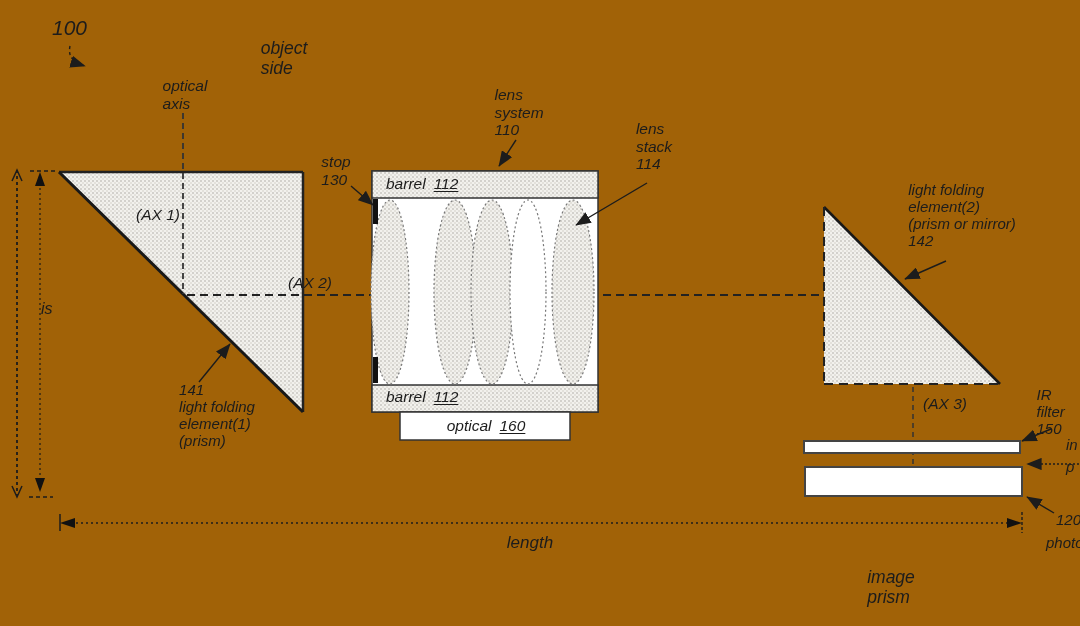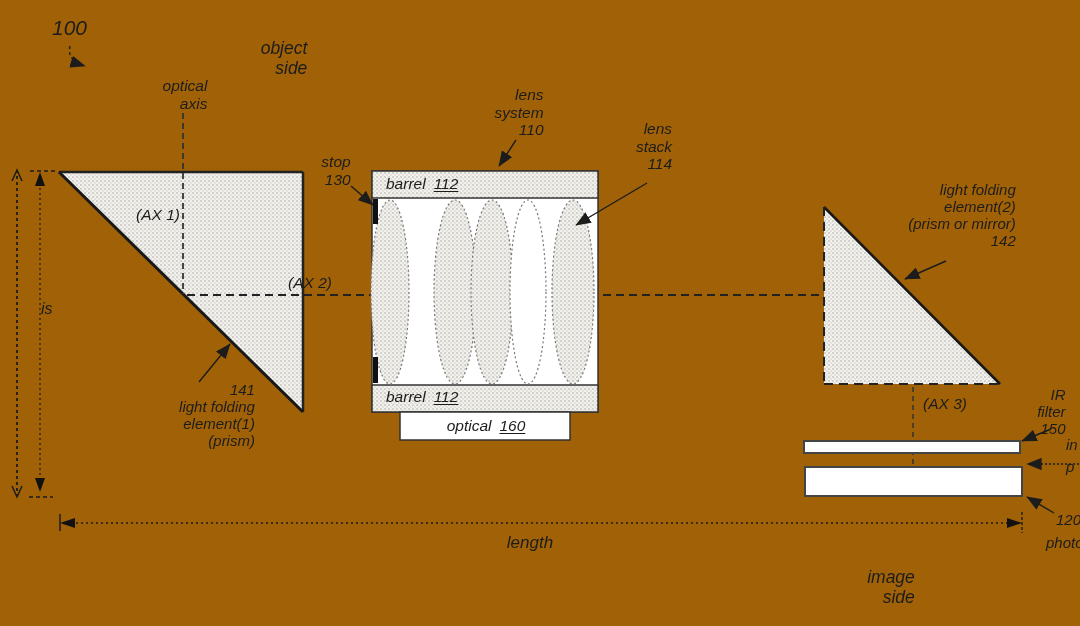--- a/index.html
+++ b/index.html
@@ -1,21 +1,21 @@
 <!DOCTYPE html>
 <html><head>
 <meta charset="utf-8">
 <style>
   html,body{margin:0;padding:0;background:#fff;}
   #stage{position:relative;width:1080px;height:626px;background:#a16207;overflow:hidden;
          font-family:"Liberation Sans",sans-serif;}
   svg{position:absolute;left:0;top:0;}
   .lbl{position:absolute;font-style:italic;font-size:15px;line-height:1.14;
        color:#1c1c1c;white-space:pre-line;}
-  .c{text-align:right;transform:translateX(-50%);}
+  .c{text-align:left;transform:translateX(-50%);}
   .u{text-decoration:underline;text-underline-offset:2px;margin-left:8px;border-radius:7px;}
   .fs16{font-size:15.5px;}.fs17{font-size:17px;}.fs21{font-size:21px;}
 </style>
 </head>
 <body>
 
 <div id="stage">
 
   <svg width="1080" height="626" viewBox="0 0 1080 626">
     <defs>
@@ -133,16 +133,16 @@
 
   <div class="lbl c" style="left:1051px;top:386px;">IR filter
 150</div>
   <div class="lbl" style="left:1066px;top:434px;line-height:1.45;">in
 p</div>
   <div class="lbl" style="left:1056px;top:511px;">120</div>
   <div class="lbl" style="left:1046px;top:534px;">photose</div>
 
   <div class="lbl c fs17" style="left:530px;top:533px;">length</div>
   <div class="lbl c" style="left:891px;top:568px;font-size:17.5px;">image
-side</div>
+prism</div>
   <div class="lbl" style="left:1px;top:300px;font-size:16px;padding-left:40px;">is</div>
 
 </div>
 
 </body></html>

